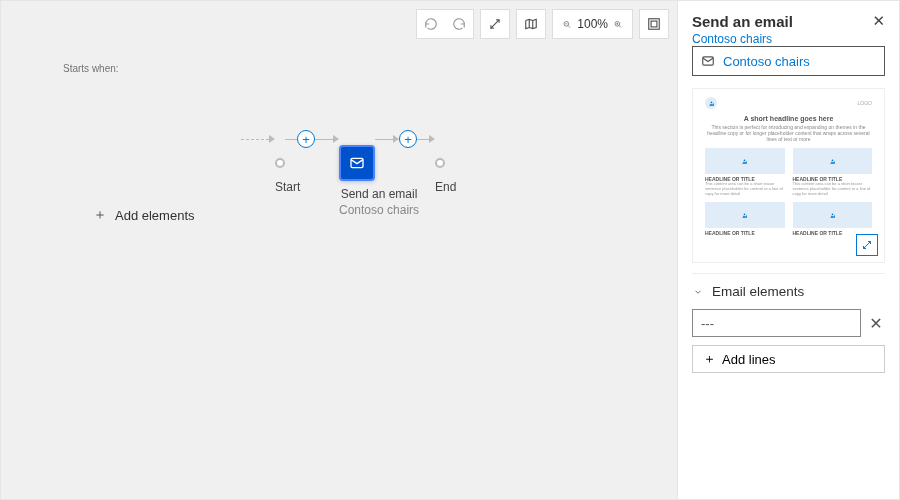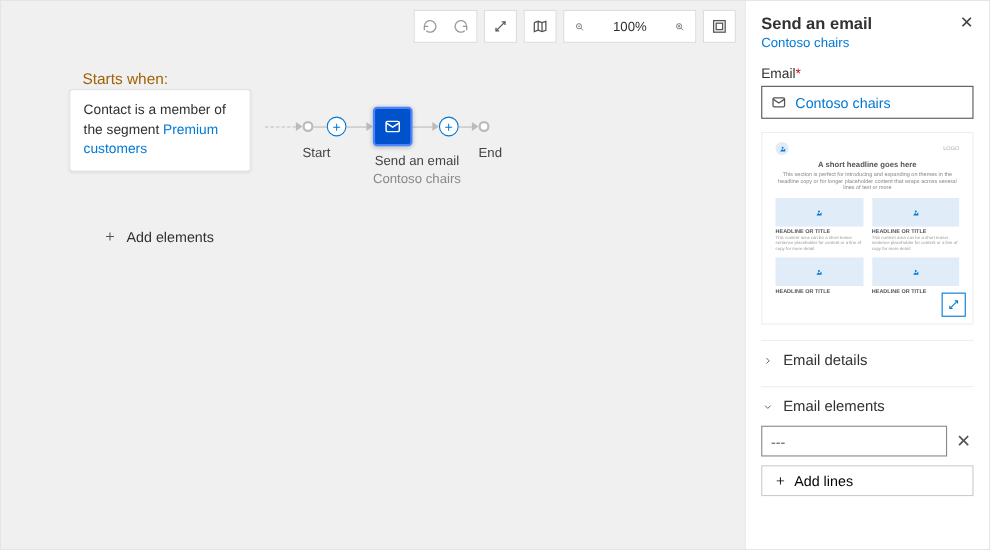--- a/index.html
+++ b/index.html
@@ -2,33 +2,33 @@
 <html><head>
 <meta charset="utf-8">
 <style>
   * { box-sizing: border-box; }
   html, body { margin:0; padding:0; font-family: "Segoe UI", Arial, sans-serif; font-size:13px; color:#323130; }
   .app { width:900px; height:500px; display:flex; background:#f0f0f0; border:1px solid #e5e5e5; position:relative; overflow:hidden; }
   .canvas { flex:1; position:relative; }
   .toolbar { position:absolute; top:8px; right:8px; display:flex; gap:6px; }
   .tool-group { background:#fff; border:1px solid #ddd; display:flex; align-items:center; height:30px; }
   .tool-btn { width:28px; height:28px; display:flex; align-items:center; justify-content:center; border:none; background:transparent; cursor:pointer; color:#555; font-size:13px; }
-  .tool-group.zoom { padding:0 4px; gap:20px;justify-content:flex-end; }
+  .tool-group.zoom { padding:0 4px; gap:0;justify-content:flex-end; }
   .tool-group.zoom span { font-size:12px; }
-  .starts-label { position:absolute; top:62px; left:62px; font-size:14px; color:#a16207;margin-left:12px; }
+  .starts-label { position:absolute; top:62px; left:62px; font-size:10px; color:#737373; }
   .start-card { position:absolute; top:80px; left:62px; width:165px; background:#fff; border:1px solid #e5e5e5; border-radius:3px; box-shadow:0 1px 3px rgba(0,0,0,0.08); padding:10px 12px; font-size:12.5px; line-height:1.4; }
   .start-card .link { color:#0078d4; }
   .flow { position:absolute; top:96px; left:240px; display:flex; align-items:center; }
   .dashed { border-top:1px dashed #bbb; width:28px; height:0; }
   .solid { border-top:1px solid #bbb; width:28px; height:0; }
   .arrowhead { width:0; height:0; border-top:4px solid transparent; border-bottom:4px solid transparent; border-left:6px solid #bbb; }
   .node-dot { width:10px; height:10px; border:2px solid #bbb; border-radius:50%; background:#fff; }
   .plus-circle { width:18px; height:18px; border:1.5px solid #0078d4; border-radius:50%; display:flex; align-items:center; justify-content:center; color:#0078d4; font-size:13px; background:#fff; cursor:pointer; }
   .node-email { width:36px; height:36px; background:#0052cc; border:2px solid #4a83ff; border-radius:4px; display:flex; align-items:center; justify-content:center; color:#fff; box-shadow:0 1px 4px rgba(0,0,0,0.2); }
-  .node-col { display:flex; flex-direction:column; position:relative; }
+  .node-col { display:flex; flex-direction:column; position:relative;margin-top:48px; }
   .node-caption { position:absolute; top:22px; font-size:12px; color:#444; text-align:center; white-space:nowrap; }
   .node-caption.two { line-height:1.3; }
   .node-caption.two .sub { color:#888; }
   .add-swimlane { position:absolute; top:205px; left:92px; display:flex; align-items:center; gap:8px; cursor:pointer; font-size:13px; color:#323130; }
   .add-swimlane .plus { font-size:14px; color:#555; }
 
   .side { width:222px; background:#fff; border-left:1px solid #e5e5e5; display:flex; flex-direction:column; padding:12px 14px; overflow:hidden; }
   .side-header { display:flex; justify-content:space-between; align-items:flex-start; }
   .side-title { font-size:15px; font-weight:600; }
   .side-sub { color:#0078d4; font-size:12px; margin-top:2px; cursor:pointer; }
@@ -121,23 +121,20 @@
           <svg width="14" height="14" viewBox="0 0 24 24" fill="none" stroke="#555" stroke-width="2">
               <rect x="3" y="3" width="18" height="18"></rect>
               <rect x="7" y="7" width="10" height="10"></rect>
             </svg>
         </button>
       </div>
     </div>
 
     <div class="starts-label">Starts when:</div>
 
-    <div class="start-card">
-      <span>Contact is a member of the segment </span><span class="link">Premium customers</span>
-    </div>
 
     <div class="flow">
       <div class="dashed"></div>
       <div class="arrowhead"></div>
       <div class="node-col">
         <div class="node-dot"></div>
         <div class="node-caption">Start</div>
       </div>
       <div class="solid" style="width:12px"></div>
       <div class="plus-circle">+</div>
@@ -174,23 +171,20 @@
 
   <div class="side">
     <div class="side-header">
       <div>
         <div class="side-title">Send an email</div>
         <div class="side-sub">Contoso chairs</div>
       </div>
       <div class="close-x">✕</div>
     </div>
 
-    <div class="field-label">
-      <span>Email</span><span class="req">*</span>
-    </div>
     <div class="field-input">
       <svg width="14" height="14" viewBox="0 0 24 24" fill="none" stroke="#555" stroke-width="2">
           <rect x="3" y="5" width="18" height="14" rx="2"></rect>
           <polyline points="3 7 12 13 21 7"></polyline>
         </svg>
       <span>Contoso chairs</span>
     </div>
 
     <div class="preview">
       <div class="pv-row">
@@ -256,28 +250,20 @@
       </div>
       <div class="expand-btn">
         <svg width="12" height="12" viewBox="0 0 24 24" fill="none" stroke="#0078d4" stroke-width="2">
             <line x1="5" y1="19" x2="19" y2="5"></line>
             <polyline points="14 5 19 5 19 10"></polyline>
             <polyline points="10 19 5 19 5 14"></polyline>
           </svg>
       </div>
     </div>
 
-    <div class="section-header first">
-      <span class="chev">
-          <svg width="10" height="10" viewBox="0 0 24 24" fill="none" stroke="#555" stroke-width="2">
-            <polyline points="9 6 15 12 9 18"></polyline>
-          </svg>
-        </span>
-      <span class="sec-title">Email details</span>
-    </div>
 
     <div class="section-header">
       <span class="chev">
           <svg width="10" height="10" viewBox="0 0 24 24" fill="none" stroke="#555" stroke-width="2">
             <polyline points="6 9 12 15 18 9"></polyline>
           </svg>
         </span>
       <span class="sec-title">Email elements</span>
     </div>
 

